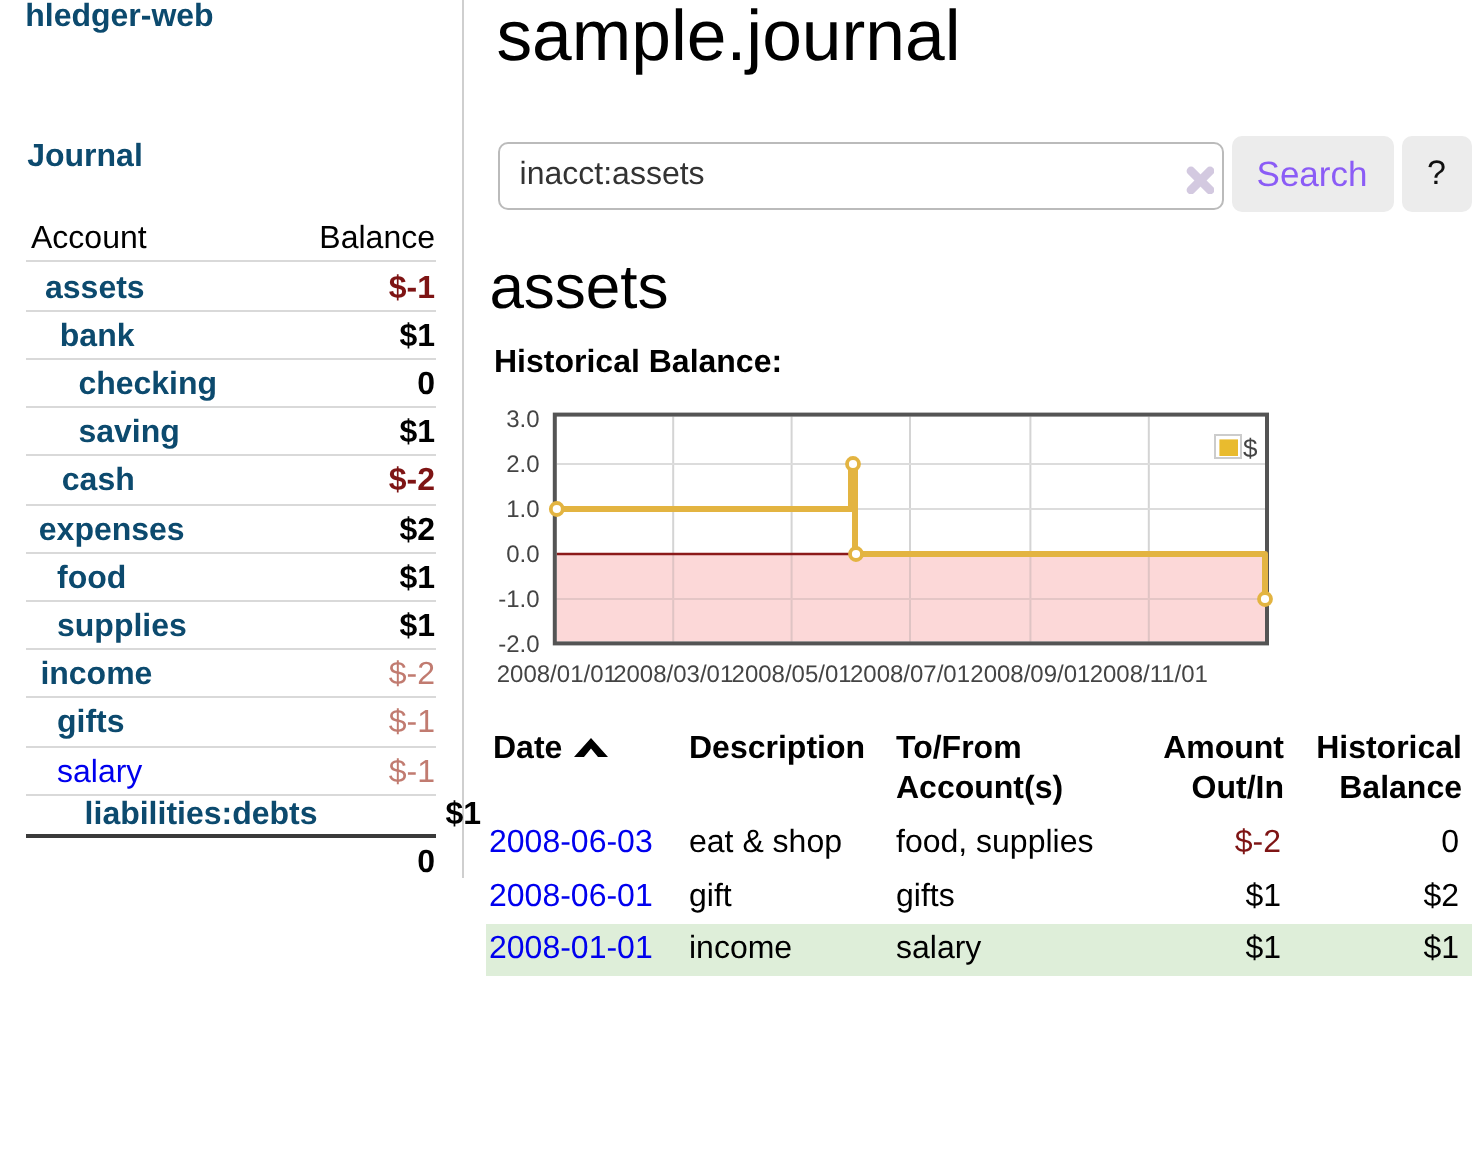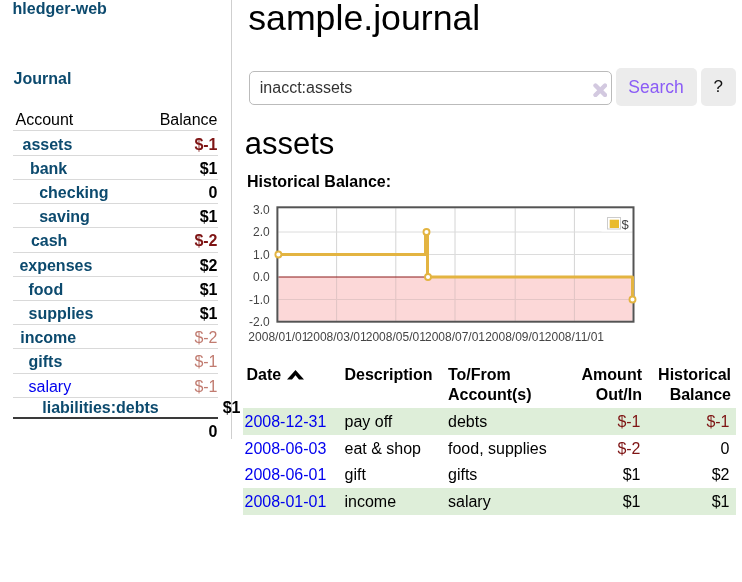--- a/index.html
+++ b/index.html
@@ -154,27 +154,20 @@
       <th class="c1">Date <svg width="17" height="10" viewBox="0 0 16 10" preserveAspectRatio="none" style="vertical-align:baseline; margin-left:1px;">
             <polygon points="8,0 16,9.5 11.3,9.5 8,5.3 4.7,9.5 0,9.5" fill="#000"></polygon>
           </svg></th>
       <th class="c2">Description</th>
       <th class="c3">To/From Account(s)</th>
       <th class="c4 r">Amount Out/In</th>
       <th class="c5 r">Historical Balance</th>
     </tr>
   </thead>
   <tbody>
-    <tr class="green">
-        <td class="c1"><a class="blue">2008-12-31</a></td>
-        <td class="c2">pay off</td>
-        <td class="c3">debts</td>
-        <td class="c4 r negb">$-1</td>
-        <td class="c5 r negb">$-1</td>
-      </tr>
     <tr>
         <td class="c1"><a class="blue">2008-06-03</a></td>
         <td class="c2">eat &amp; shop</td>
         <td class="c3">food, supplies</td>
         <td class="c4 r negb">$-2</td>
         <td class="c5 r">0</td>
       </tr>
     <tr>
         <td class="c1"><a class="blue">2008-06-01</a></td>
         <td class="c2">gift</td>

